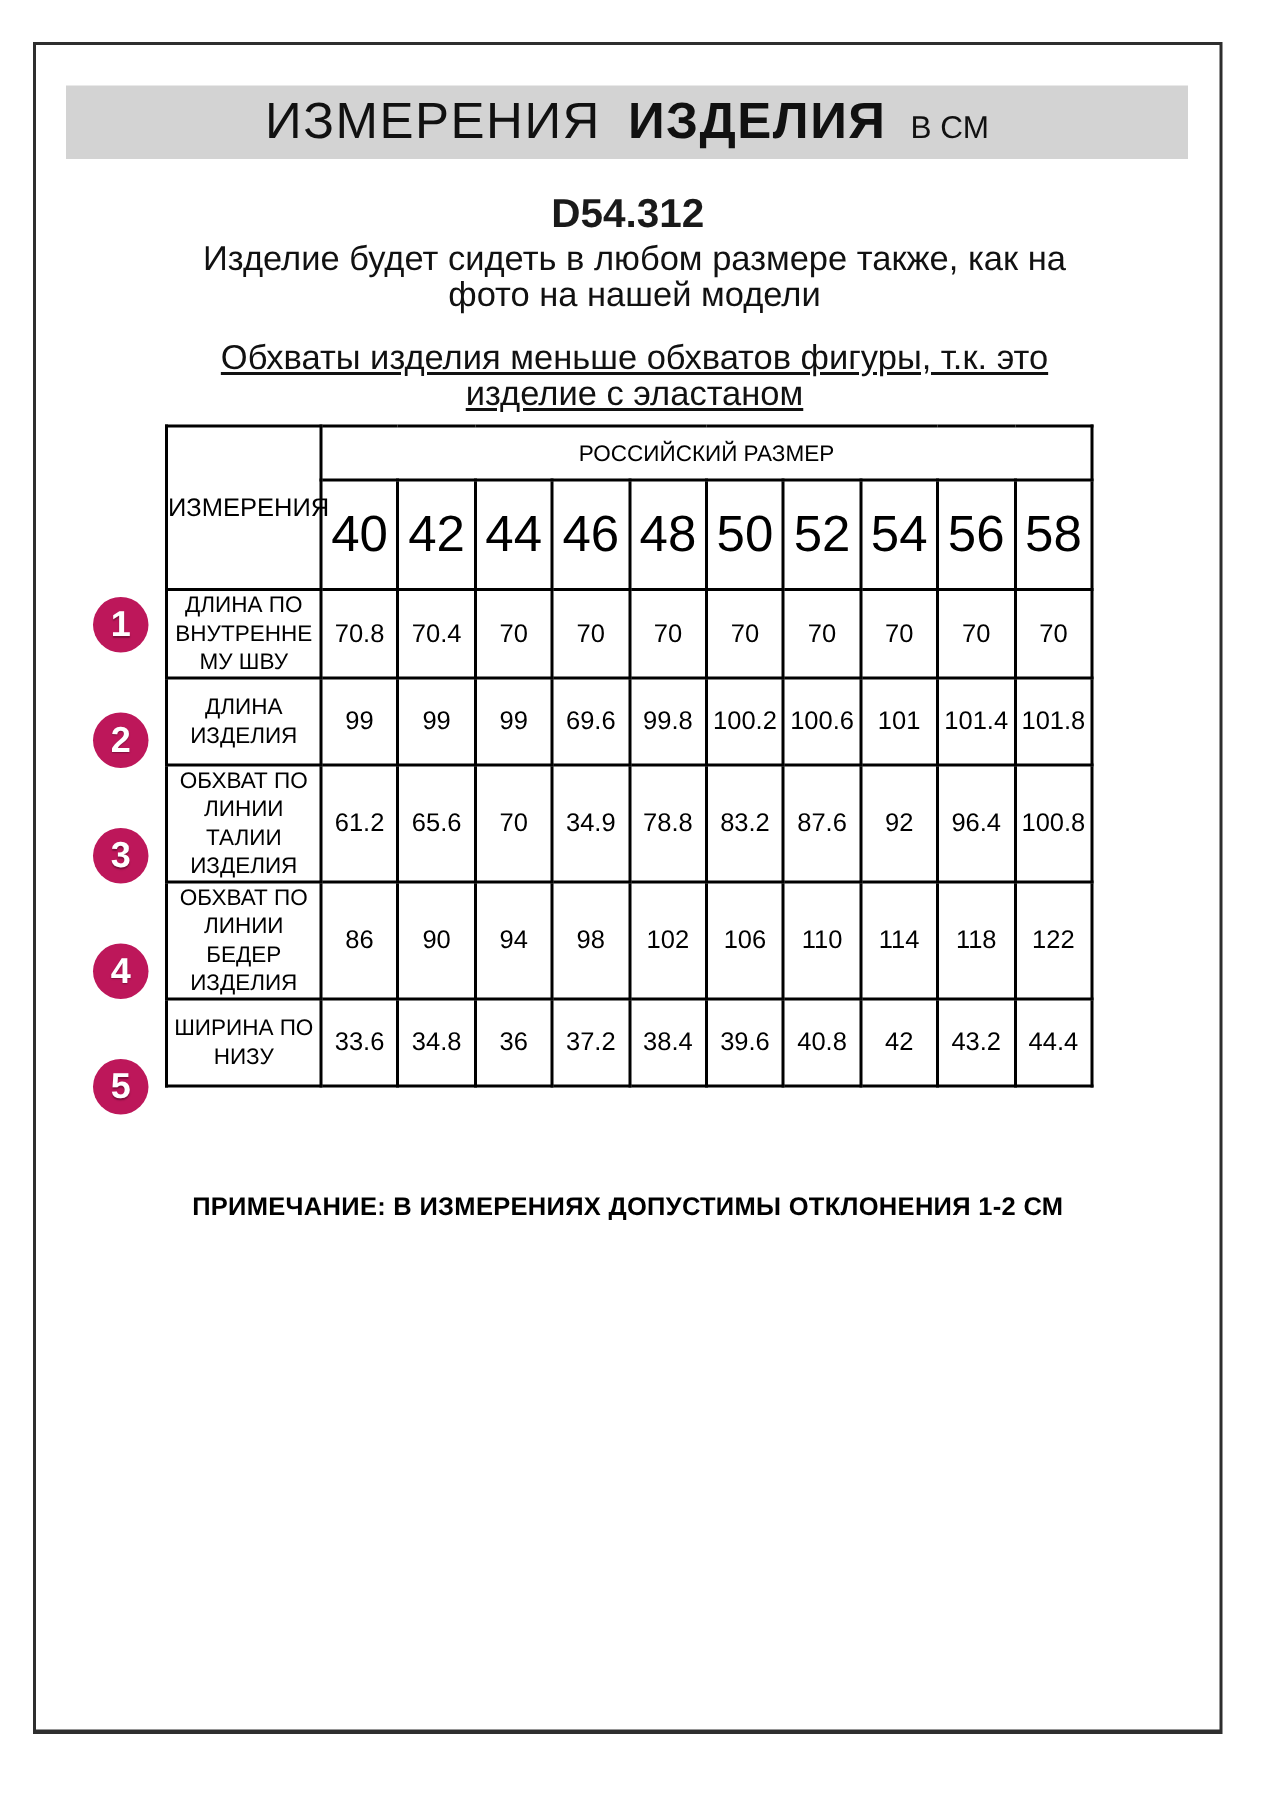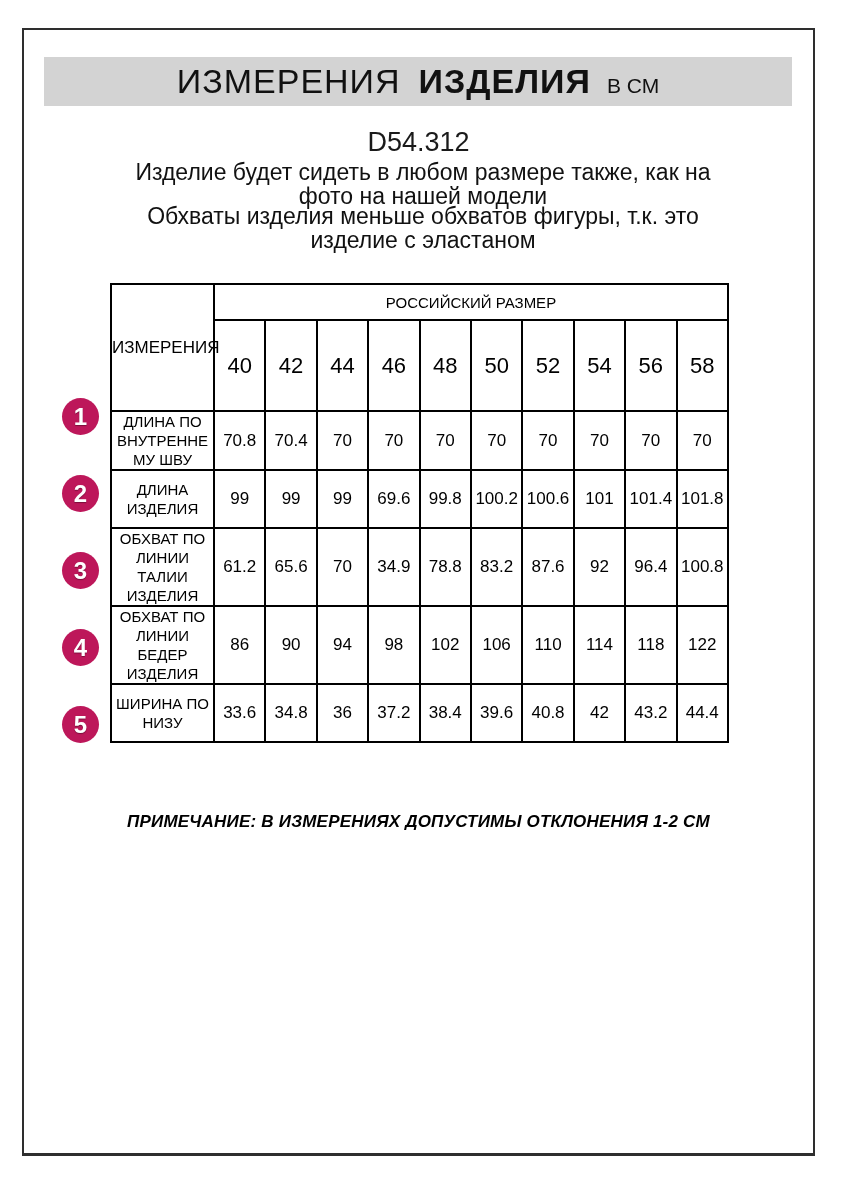--- a/index.html
+++ b/index.html
@@ -28,73 +28,73 @@
   }
   .banner .w1 { font-size: 34px; letter-spacing: 1px; color: #111; }
   .banner .w2 { font-size: 34px; font-weight: bold; letter-spacing: 1px; margin-left: 18px; color: #111; }
   .banner .w3 { font-size: 21px; margin-left: 16px; color: #111; }
   .model {
     position: absolute;
     left: 22px; top: 127px; width: 793px;
     text-align: center;
     font-size: 27px;
     color: #1a1a1a;
+    font-weight: bold;
   }
   .para {
     position: absolute;
     left: 113px; width: 620px;
     text-align: center;
     font-size: 23px;
     line-height: 24px;
     color: #111;
   }
   .p1 { top: 160px; }
-  .p2 { top: 204px; }
+  .p2 { top: 226px; text-decoration: underline; }
   table.meas {
     position: absolute;
     left: 110px; top: 283px;
     width: 619px;
     border-collapse: collapse;
     table-layout: fixed;
   }
   table.meas th, table.meas td {
     border: 2px solid #000;
     text-align: center;
     vertical-align: middle;
     font-weight: normal;
     padding: 0;
   }
   th.corner { width: 103px; font-size: 17px; }
   th.group-h { height: 36px; font-size: 15px; line-height: 17px; }
-  th.size-h { height: 91px; font-size: 22px; font-weight: bold; }
+  th.size-h { height: 73px; font-size: 34px; font-weight: bold; }
   tbody tr { height: 58px; }
   th.row-label { font-size: 15px; line-height: 19px; white-space: pre-line; }
   td.val { font-size: 17px; }
   .circle {
     position: absolute;
     left: 62px;
     width: 37px; height: 37px;
     border-radius: 50%;
     background: var(--accent, #bd175a);
     color: #fff;
     font-weight: bold;
     font-size: 24px;
     display: flex;
     align-items: center;
     justify-content: center;
     text-shadow: 0 1px 1px rgba(0,0,0,0.35);
   }
   .note {
     position: absolute;
-    left: 22px; top: 812px; width: 793px;
+    left: 22px; top: 795px; width: 793px;
     text-align: center;
     font-weight: bold;
     font-size: 17px;
     letter-spacing: 0.2px;
-    font-style: italic;
   }
 </style>
 </head>
 <body>
 
 <div class="frame"></div>
 
 <div class="banner">
   <span class="w1">ИЗМЕРЕНИЯ</span><span class="w2">ИЗДЕЛИЯ</span><span class="w3">В СМ</span>
 </div>

